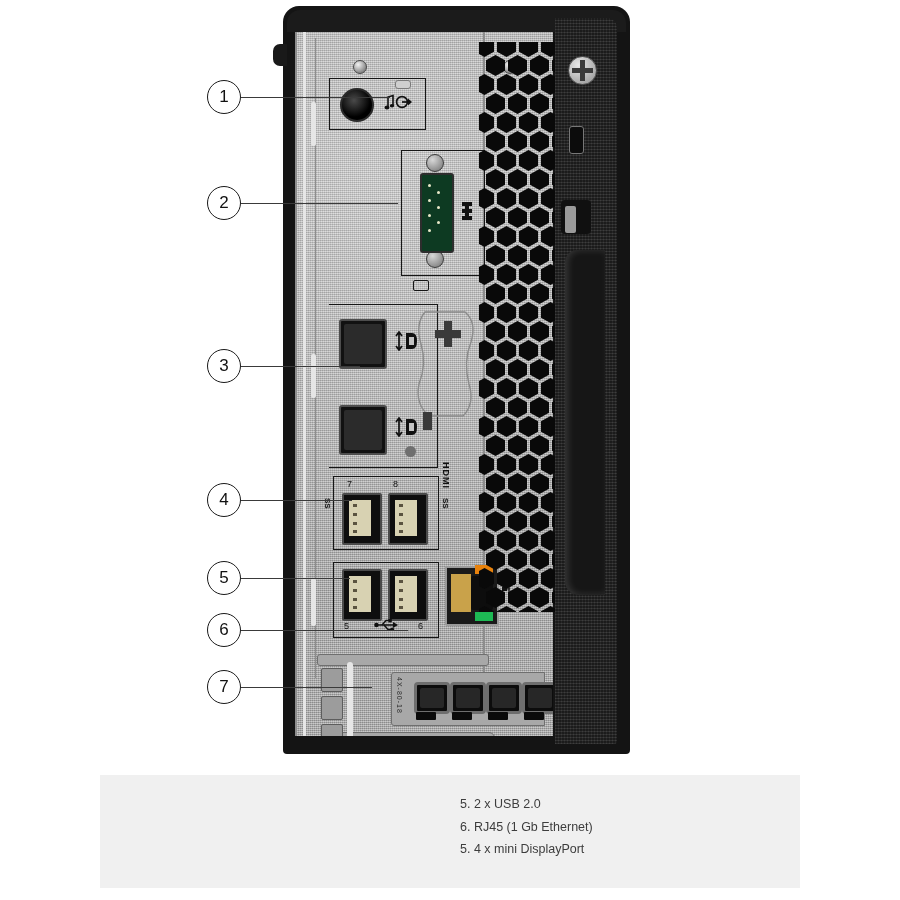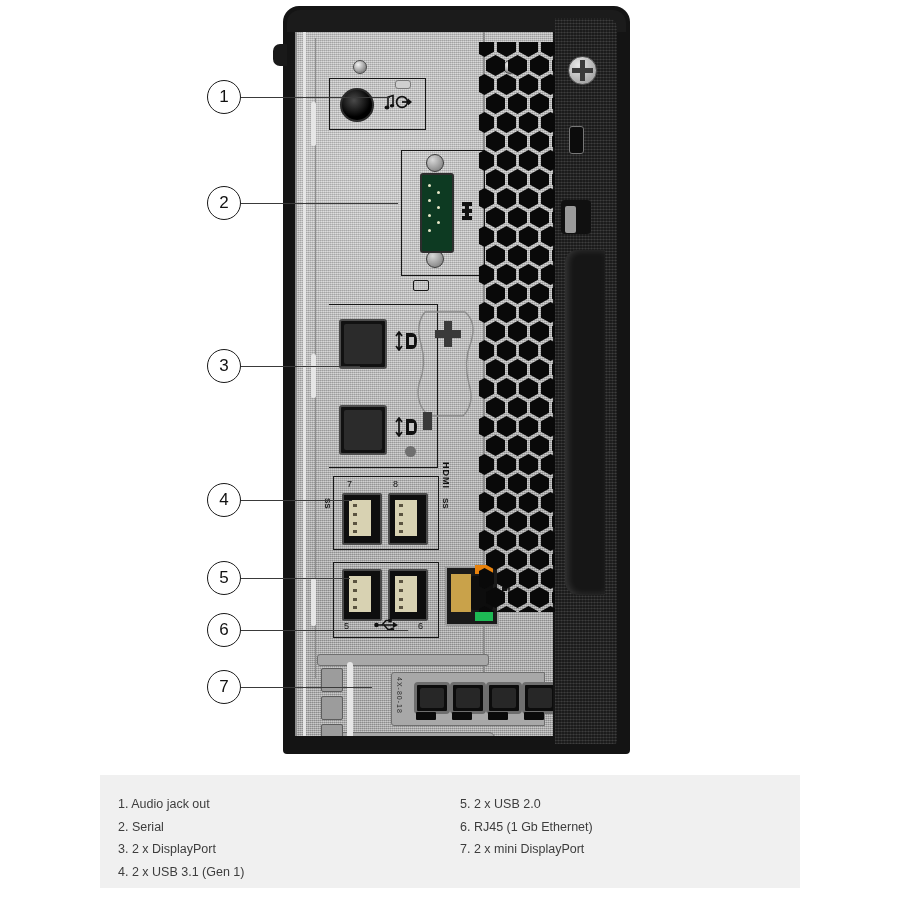--- a/index.html
+++ b/index.html
@@ -453,26 +453,20 @@
       <div class="leader" style="left: 241px; top: 500px; width: 111px;"></div>
       <div class="callout" style="left: 207px; top: 561px;">5</div>
       <div class="leader" style="left: 241px; top: 578px; width: 109px;"></div>
       <div class="callout" style="left: 207px; top: 613px;">6</div>
       <div class="leader" style="left: 241px; top: 630px; width: 167px;"></div>
       <div class="callout" style="left: 207px; top: 670px;">7</div>
       <div class="leader" style="left: 241px; top: 687px; width: 131px;"></div>
     </div>
 
   <div id="legend">
-    <div class="lcol" style="left:18px;" id="legend-left">
-        <div>1. Audio jack out</div>
-        <div>2. Serial</div>
-        <div>3. 2 x DisplayPort</div>
-        <div>4. 2 x USB 3.1 (Gen 1)</div>
-      </div>
     <div class="lcol" style="left:360px;" id="legend-right">
         <div>5. 2 x USB 2.0</div>
         <div>6. RJ45 (1 Gb Ethernet)</div>
-        <div>7. 2 x mini DisplayPort</div>
+        <div>5. 4 x mini DisplayPort</div>
       </div>
   </div>
 
 </div>
 
 </body></html>

